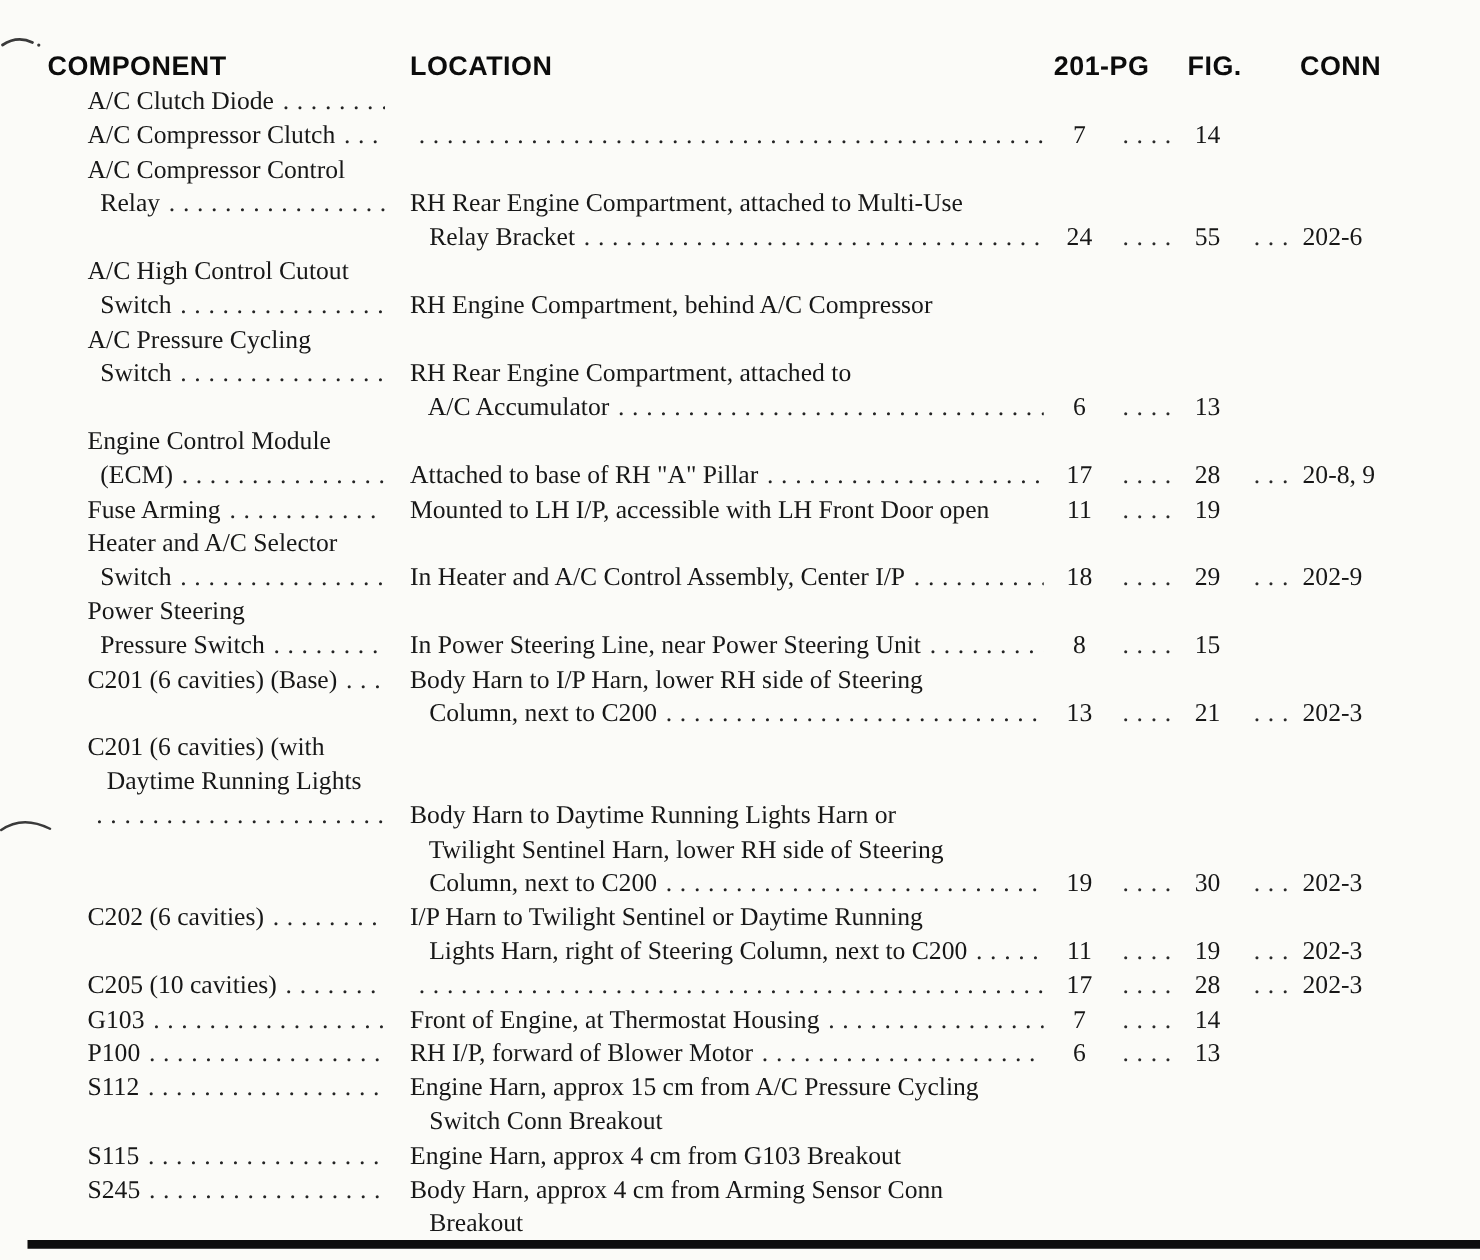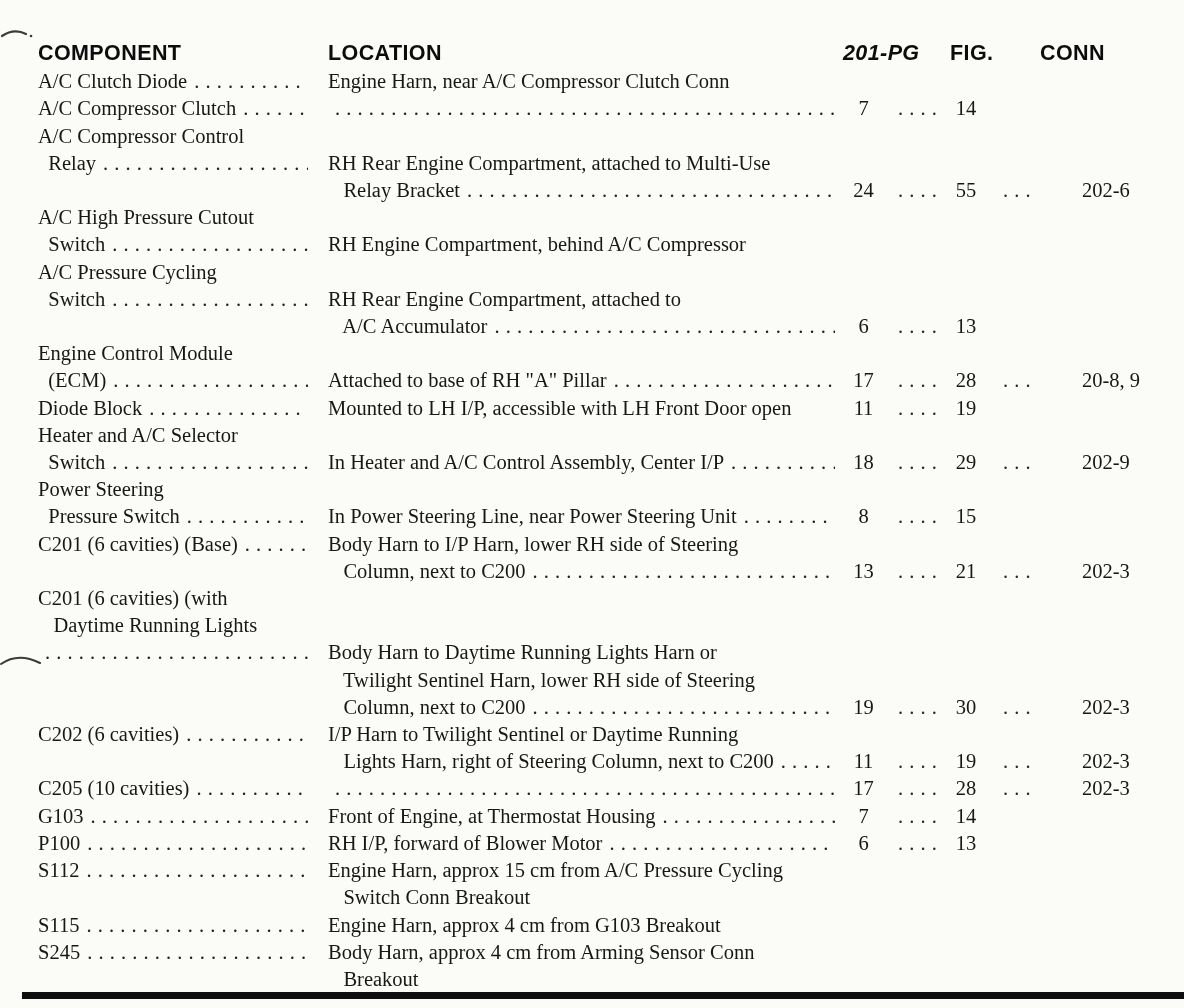--- a/index.html
+++ b/index.html
@@ -22,52 +22,52 @@
   }
   .line {
     display: grid;
     grid-template-columns: 290px 513px 45px 55px 50px 43px 1fr;
     line-height: 27.2px;
     font-size: 20.5px;
     align-items: baseline;
   }
   .cell { overflow: hidden; white-space: pre; min-width: 0; }
   .comp, .loc { display: flex; align-items: baseline; }
-  .comp { padding-right: 20px; }
+  .comp { padding-right: 20px; margin-left: 32px; }
   .loc  { padding-right: 6px; }
   .txt  { white-space: pre; flex: 0 0 auto; }
   .leader {
     flex: 1 1 auto;
     min-width: 0;
     overflow: hidden;
     white-space: pre;
     margin-left: 7px;
     letter-spacing: 0.5px;
     color: #242424;
   }
   .pg, .fig { text-align: center; }
   .middots {
     overflow: hidden;
     white-space: pre;
     padding-left: 12px;
     letter-spacing: 0.5px;
     color: #2b2b2b;
   }
-  .conn { padding-left: 8px; margin-left: 40px; }
+  .conn { padding-left: 8px; }
   .header-line { margin-bottom: 1px; }
   .hdr {
     font-family: "Liberation Sans", "DejaVu Sans", sans-serif;
     font-weight: 700;
     font-size: 21.5px;
     letter-spacing: 0.4px;
     color: #0c0c0c;
     white-space: pre;
     overflow: hidden;
   }
-  .hdr-pg   { grid-column: 3 / span 2; padding-left: 2px; font-style: italic; }
+  .hdr-pg   { grid-column: 3 / span 2; padding-left: 2px; }
   .hdr-fig  { grid-column: 5 / span 2; padding-left: 9px; }
   .hdr-conn { grid-column: 7; padding-left: 6px; }
   .bottom-rule {
     position: absolute;
     left: 22px; right: 0; top: 992px;
     height: 7px;
     background: #0e0e0e;
   }
   .artifact { position: absolute; pointer-events: none; }
 </style>
@@ -93,24 +93,20 @@
       <span class="cell hdr hdr-fig">FIG.</span>
       <span class="cell hdr hdr-conn">CONN</span>
     </div>
 
     <div id="table-body">
         <div class="line">
     <span class="cell comp">
       <span class="txt">A/C Clutch Diode</span>
       <span class="leader">. . . . . . . . . . . . . . . . . . . . . . . . . . . . . . . . . . . . . . . . . . . . . . . . . . . . . . . . . . . .</span>
     </span>
-    <span class="cell loc">
-      <span class="txt">Engine Harn, near A/C Compressor Clutch Conn</span>
-      <span class="leader"></span>
-    </span>
     <span class="cell pg"></span>
     <span class="cell middots"></span>
     <span class="cell fig"></span>
     <span class="cell middots"></span>
     <span class="cell conn"></span>
   </div>
         <div class="line">
     <span class="cell comp">
       <span class="txt">A/C Compressor Clutch</span>
       <span class="leader">. . . . . . . . . . . . . . . . . . . . . . . . . . . . . . . . . . . . . . . . . . . . . . . . . . . . . . . . . . . .</span>
@@ -164,21 +160,21 @@
       <span class="leader">. . . . . . . . . . . . . . . . . . . . . . . . . . . . . . . . . . . . . . . . . . . . . . . . . . . . . . . . . . . .</span>
     </span>
     <span class="cell pg">24</span>
     <span class="cell middots">. . . . . . . . . . . . . . . . . . . . . . . . . . . . . . . . . . . . . . . . . . . . . . . . . . . . . . . . . . . .</span>
     <span class="cell fig">55</span>
     <span class="cell middots">. . . . . . . . . . . . . . . . . . . . . . . . . . . . . . . . . . . . . . . . . . . . . . . . . . . . . . . . . . . .</span>
     <span class="cell conn">202-6</span>
   </div>
         <div class="line">
     <span class="cell comp">
-      <span class="txt">A/C High Pressure Cutout</span>
+      <span class="txt">A/C High Control Cutout</span>
       <span class="leader"></span>
     </span>
     <span class="cell loc">
       <span class="txt"></span>
       <span class="leader"></span>
     </span>
     <span class="cell pg"></span>
     <span class="cell middots"></span>
     <span class="cell fig"></span>
     <span class="cell middots"></span>
@@ -269,21 +265,21 @@
       <span class="leader">. . . . . . . . . . . . . . . . . . . . . . . . . . . . . . . . . . . . . . . . . . . . . . . . . . . . . . . . . . . .</span>
     </span>
     <span class="cell pg">17</span>
     <span class="cell middots">. . . . . . . . . . . . . . . . . . . . . . . . . . . . . . . . . . . . . . . . . . . . . . . . . . . . . . . . . . . .</span>
     <span class="cell fig">28</span>
     <span class="cell middots">. . . . . . . . . . . . . . . . . . . . . . . . . . . . . . . . . . . . . . . . . . . . . . . . . . . . . . . . . . . .</span>
     <span class="cell conn">20-8, 9</span>
   </div>
         <div class="line">
     <span class="cell comp">
-      <span class="txt">Diode Block</span>
+      <span class="txt">Fuse Arming</span>
       <span class="leader">. . . . . . . . . . . . . . . . . . . . . . . . . . . . . . . . . . . . . . . . . . . . . . . . . . . . . . . . . . . .</span>
     </span>
     <span class="cell loc">
       <span class="txt">Mounted to LH I/P, accessible with LH Front Door open</span>
       <span class="leader"></span>
     </span>
     <span class="cell pg">11</span>
     <span class="cell middots">. . . . . . . . . . . . . . . . . . . . . . . . . . . . . . . . . . . . . . . . . . . . . . . . . . . . . . . . . . . .</span>
     <span class="cell fig">19</span>
     <span class="cell middots"></span>

